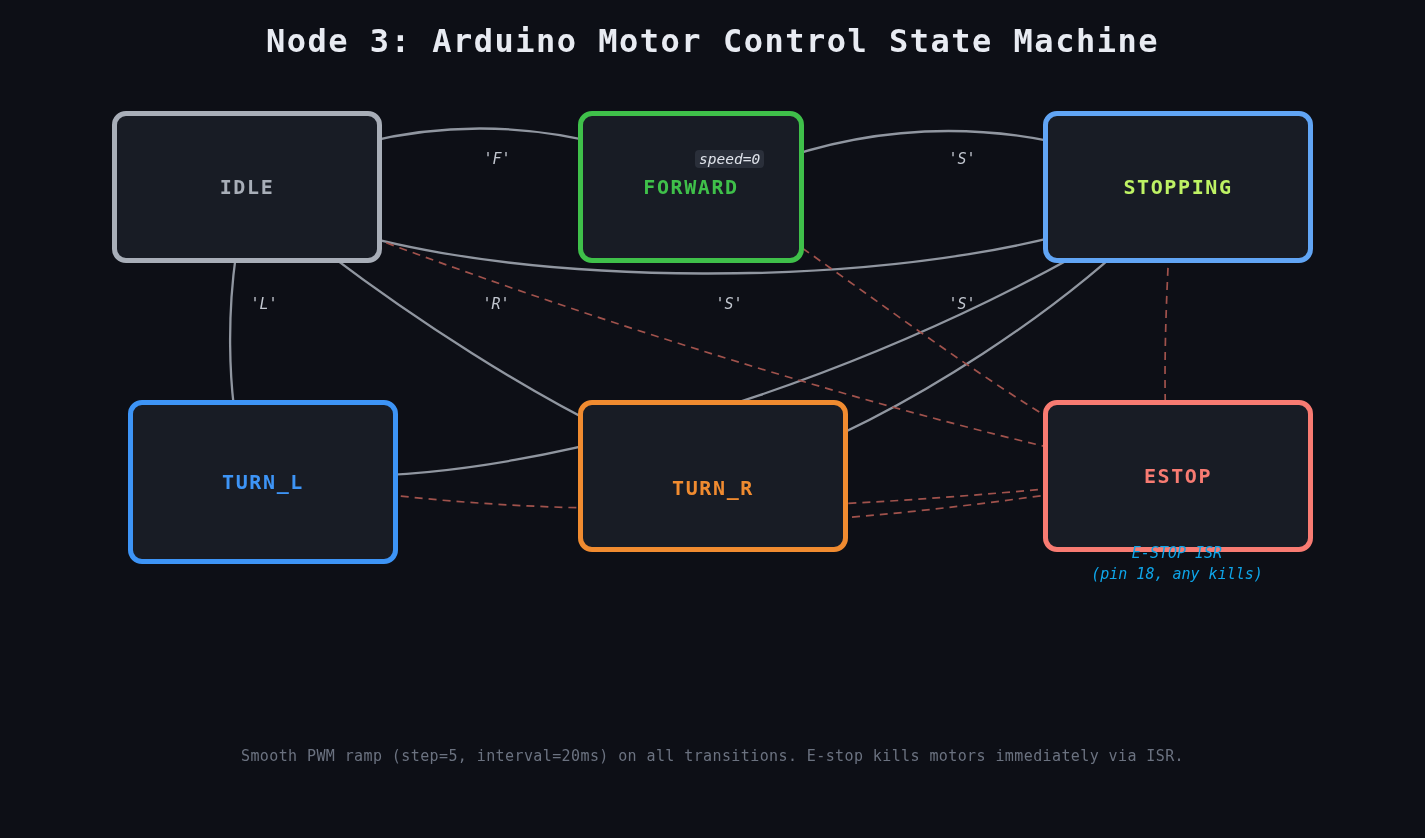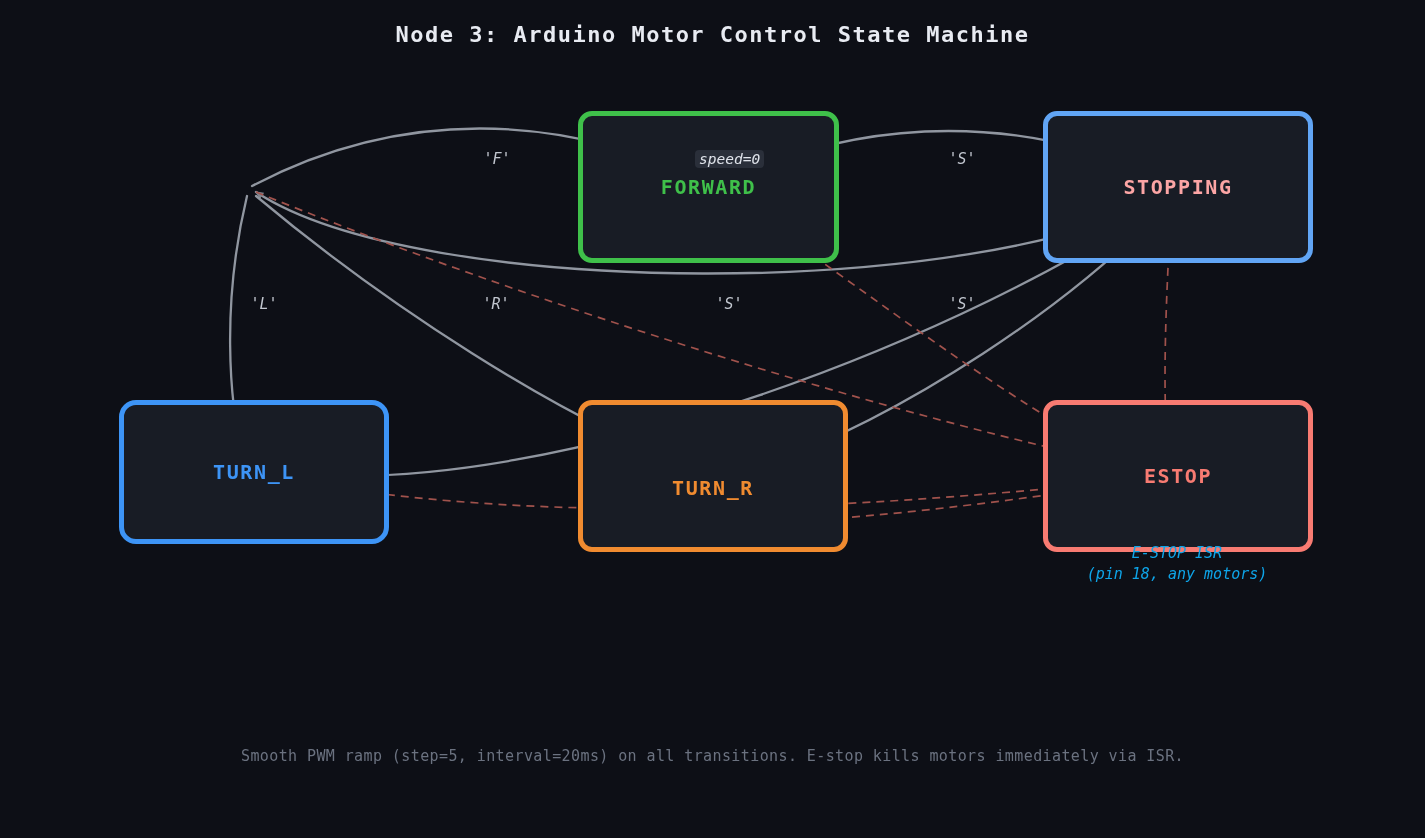--- a/index.html
+++ b/index.html
@@ -7,21 +7,21 @@
     width:1425px;height:838px;
     background:#0d0f16;
     font-family:"DejaVu Sans Mono","Liberation Mono",monospace;
     overflow:hidden;position:relative;
   }
   #stage{position:absolute;inset:0;width:1425px;height:838px;}
   #edge-layer{position:absolute;left:0;top:0;width:1425px;height:838px;}
 
   .title{
     position:absolute;left:0;top:22px;width:1425px;text-align:center;
-    font-size:22px;font-weight:bold;color:#e8ebf2;letter-spacing:1.5px;
+    font-size:32px;font-weight:bold;color:#e8ebf2;letter-spacing:1.5px;
   }
   .footer{
     position:absolute;left:0;top:747px;width:1425px;text-align:center;
     font-size:15px;color:#6b7280;letter-spacing:.4px;
   }
 
   .state{
     position:absolute;box-sizing:border-box;
     background:#181c25;border-radius:14px;
     display:flex;align-items:center;justify-content:center;
@@ -29,21 +29,21 @@
   .state .lbl{
     font-size:20px;font-weight:bold;letter-spacing:1.6px;
     position:relative;z-index:3;
   }
 
   .s-idle    {border:5px solid #a8aeb8;}
   .s-idle    .lbl{color:#a8aeb8;}
   .s-forward {border:5px solid #3fc04a;}
   .s-forward .lbl{color:#3fc04a;}
   .s-stopping{border:5px solid #61a5f5;}
-  .s-stopping .lbl{color:#fca5a5;}
+  .s-stopping .lbl{color:#bef264;}
   .s-turnl   {border:5px solid #3d94f6;}
   .s-turnl   .lbl{color:#3d94f6;}
   .s-turnr   {border:5px solid #f08b30;}
   .s-turnr   .lbl{color:#f08b30;margin-top:24px;}
   .s-estop   {border:5px solid #f87b72;}
   .s-estop   .lbl{color:#f87b72;}
 
   .note{
     position:absolute;z-index:6;
     font-style:italic;font-size:14.5px;color:#dfe3ea;
@@ -98,46 +98,49 @@
     <g fill="none" stroke="#a0524c" stroke-width="1.7" stroke-dasharray="8 6" stroke-linecap="butt">
 
       <path d="M 256,192 C 520,300 900,420 1152,470" marker-end="url(#ah-dash)"></path>
       <path d="M 722,192 C 880,300 1030,420 1150,472" marker-end="url(#ah-dash)"></path>
       <path d="M 1172,198 C 1166,290 1162,390 1168,458" marker-end="url(#ah-dash)"></path>
       <path d="M 290,480 C 560,530 900,505 1146,479" marker-end="url(#ah-dash)"></path>
       <path d="M 600,520 C 800,535 1000,500 1146,482" marker-end="url(#ah-dash)"></path>
     </g>
   </svg>
 
+  <div class="state s-idle" style="left:112px;top:111px;width:270px;height:152px;">
+    <span class="lbl">IDLE</span>
+  </div>
 
-  <div class="state s-forward" style="left:578px;top:111px;width:261px;height:152px;">
+  <div class="state s-forward" style="left:578px;top:111px;width:226px;height:152px;">
     <span class="lbl">FORWARD</span>
   </div>
 
   <div class="state s-stopping" style="left:1043px;top:111px;width:270px;height:152px;">
     <span class="lbl">STOPPING</span>
   </div>
 
-  <div class="state s-turnl" style="left:119px;top:400px;width:270px;height:144px;border-radius:17px;">
+  <div class="state s-turnl" style="left:128px;top:400px;width:270px;height:164px;">
     <span class="lbl">TURN_L</span>
   </div>
 
   <div class="state s-turnr" style="left:578px;top:400px;width:270px;height:152px;">
     <span class="lbl">TURN_R</span>
   </div>
 
   <div class="state s-estop" style="left:1043px;top:400px;width:270px;height:152px;">
     <span class="lbl">ESTOP</span>
   </div>
 
   <div class="note" style="left:695px;top:150px;">speed=0</div>
 
   <div class="isr-note" style="left:1177px;top:543px;">
     <div>E-STOP ISR</div>
-    <div>(pin 18, any motors)</div>
+    <div>(pin 18, any kills)</div>
   </div>
 
   <div class="edge-label" style="left:497px;top:159px;">'F'</div>
   <div class="edge-label" style="left:962px;top:159px;">'S'</div>
   <div class="edge-label" style="left:264px;top:304px;">'L'</div>
   <div class="edge-label" style="left:496px;top:304px;">'R'</div>
   <div class="edge-label" style="left:729px;top:304px;">'S'</div>
   <div class="edge-label" style="left:962px;top:304px;">'S'</div>
 
   <div class="footer">Smooth PWM ramp (step=5, interval=20ms) on all transitions. E-stop kills motors immediately via ISR.</div>

